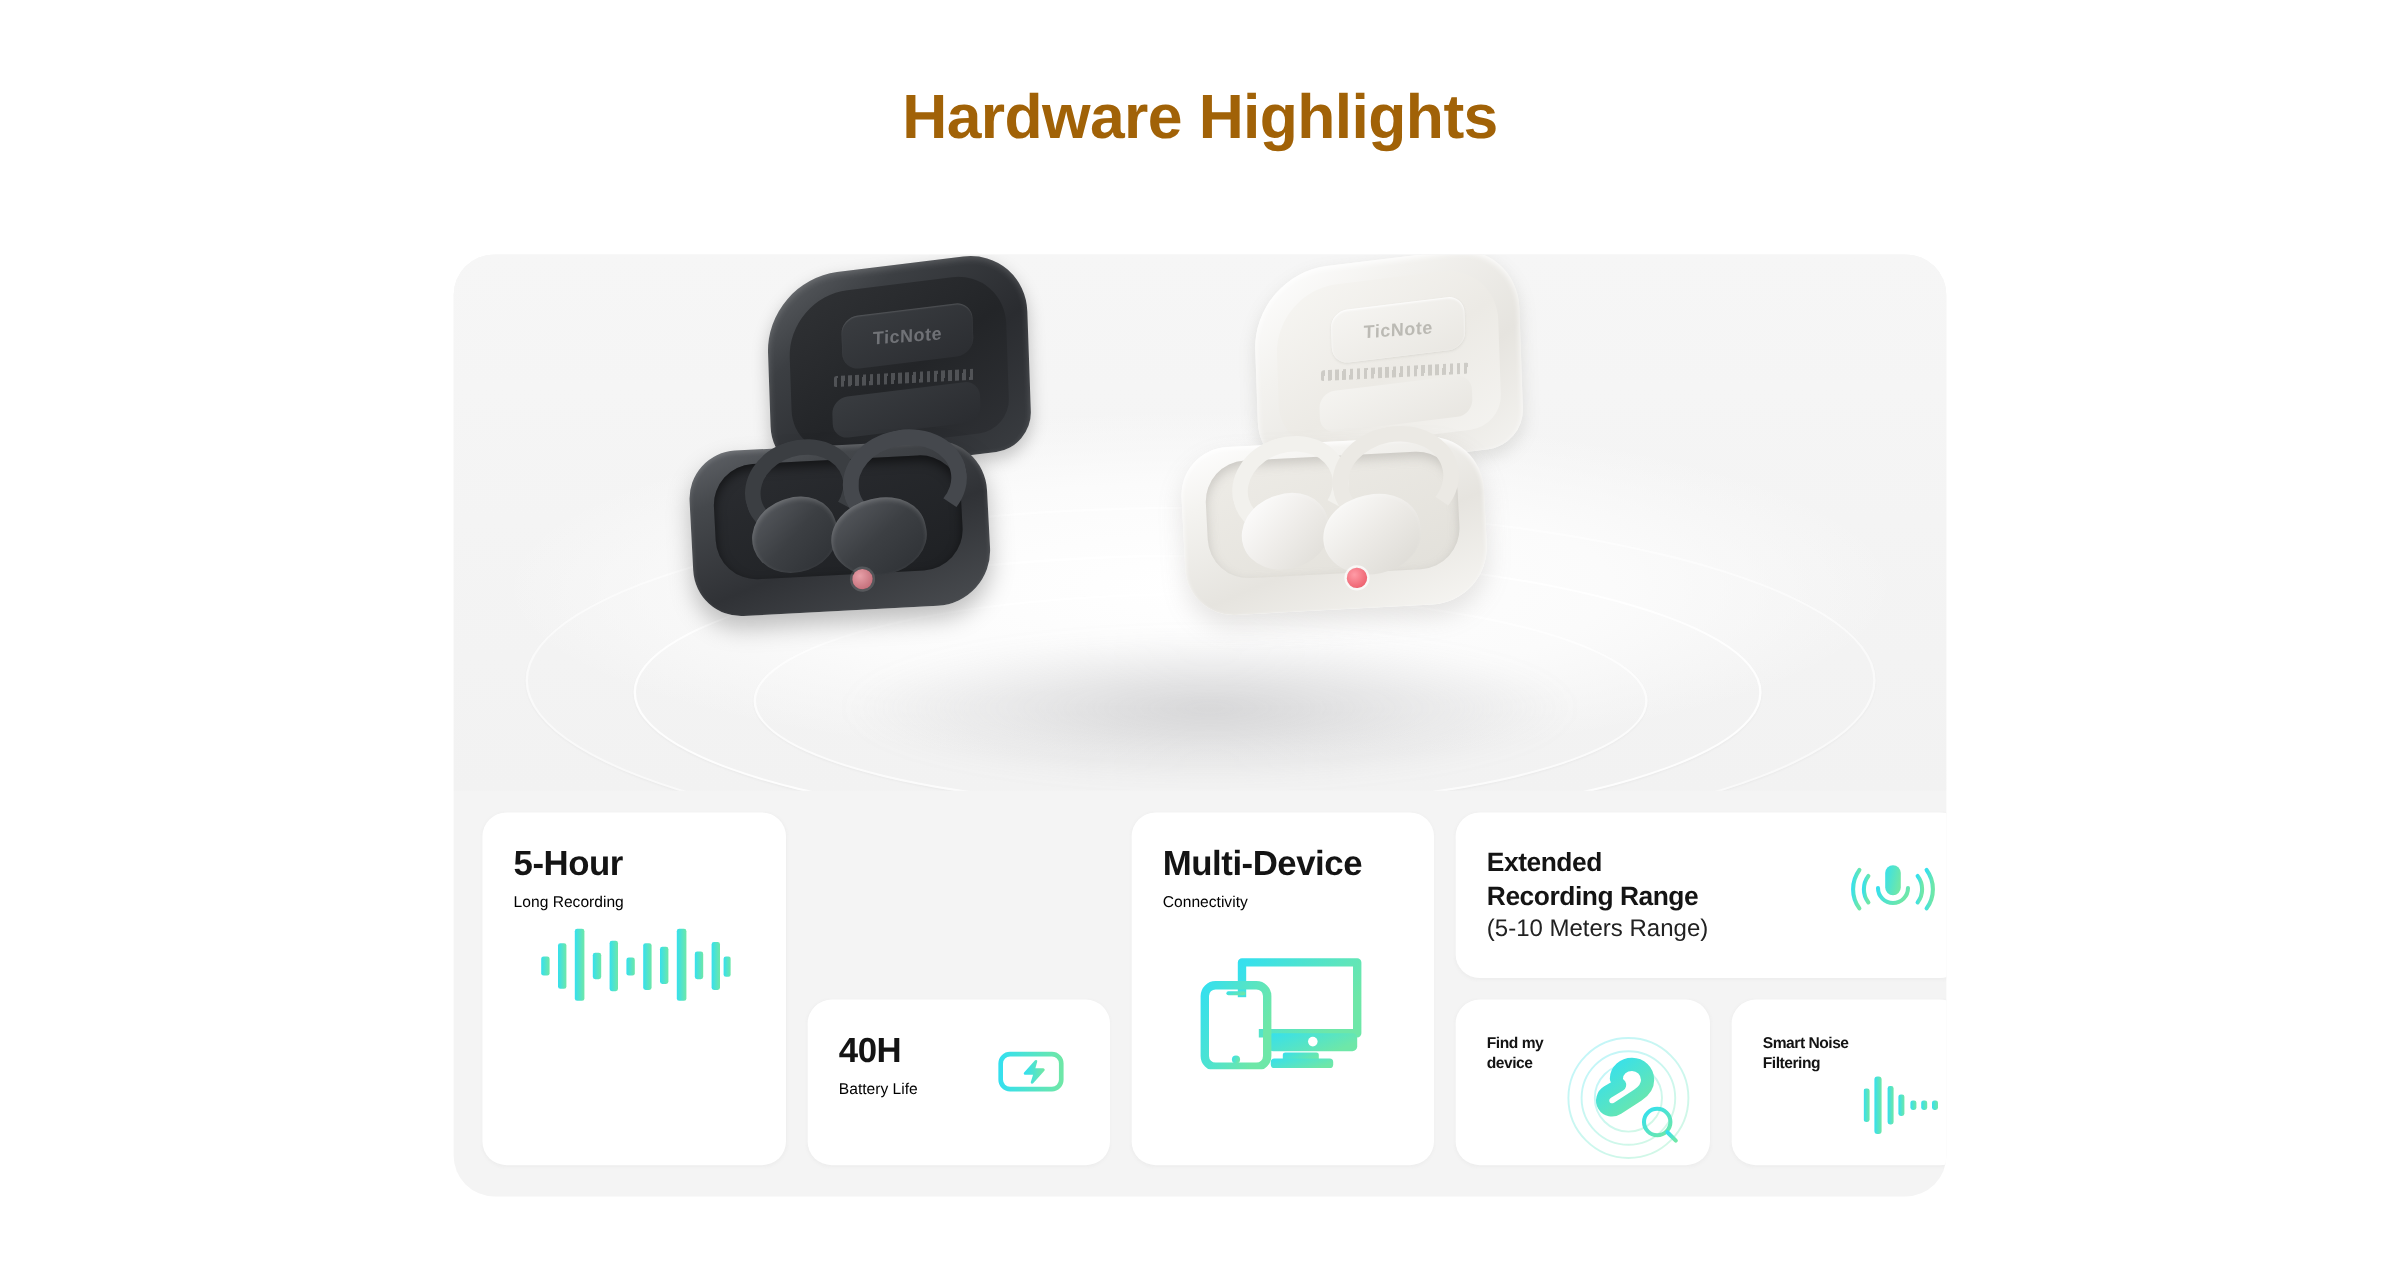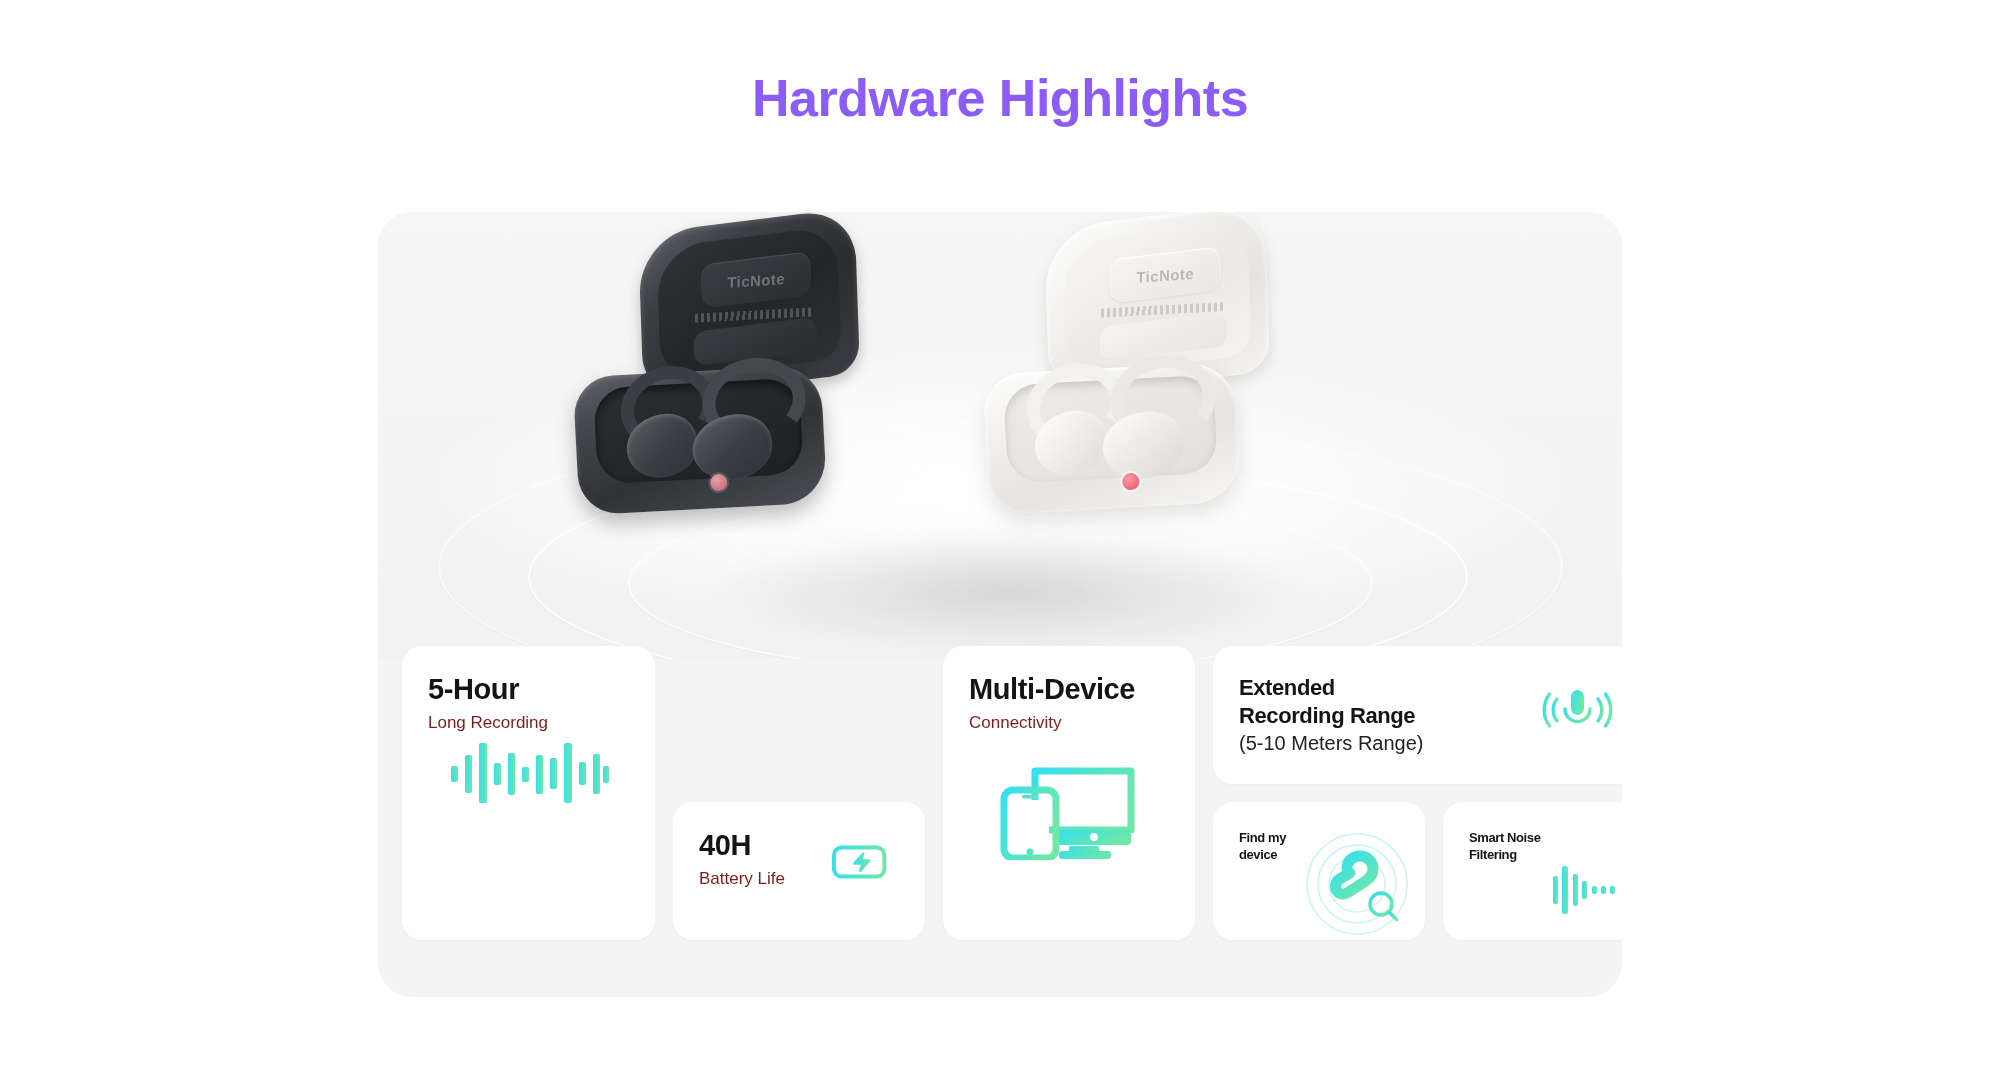--- a/index.html
+++ b/index.html
@@ -15,21 +15,21 @@
 
   .page-title {
     position: absolute;
     top: 68px;
     left: 0;
     width: 2000px;
     text-align: center;
     font-size: 52px;
     font-weight: bold;
     letter-spacing: -0.5px;
-    color: #8b5cf6;
+    color: #a16207;
   }
 
   
   .bento {
     position: absolute;
     left: 378px;
     top: 212px;
     width: 1244px;
     height: 785px;
     background: #f4f4f4;
@@ -198,21 +198,21 @@
     position: absolute; left: 114px; top: 94px; width: 17px; height: 17px;
     border-radius: 50%;
     background: radial-gradient(circle at 38% 34%, #ff9ba6, #e8505f);
     box-shadow: 0 0 0 2px rgba(255,255,255,.7);
   }
 
   
   .grid {
     position: absolute;
     left: 24px;
-    top: 434px;
+    top: 465px;
     width: 1196px;
     height: 320px;
     display: grid;
     grid-template-columns: 253px 252px 252px 212px 194px;
     grid-template-rows: 138px 138px;
     gap: 18px 18px;
   }
   .card {
     background: #ffffff;
     border-radius: 20px;
@@ -229,22 +229,22 @@
   .c-noise    { grid-column: 5; grid-row: 2; }
 
   .card-title {
     font-size: 29px;
     font-weight: bold;
     color: #141414;
     letter-spacing: -.4px;
     line-height: 1.05;
   }
   .card-sub {
-    font-size: 17px;
-    color: #7f1d1d;
+    font-size: 13px;
+    color: #000000;
     margin-top: 9px;
     line-height: 1.2;
   }
   .card-title.small {
     font-size: 22px;
     line-height: 1.28;
   }
   .card-sub.tiny {
     font-size: 20px;
     margin-top: 1px;

